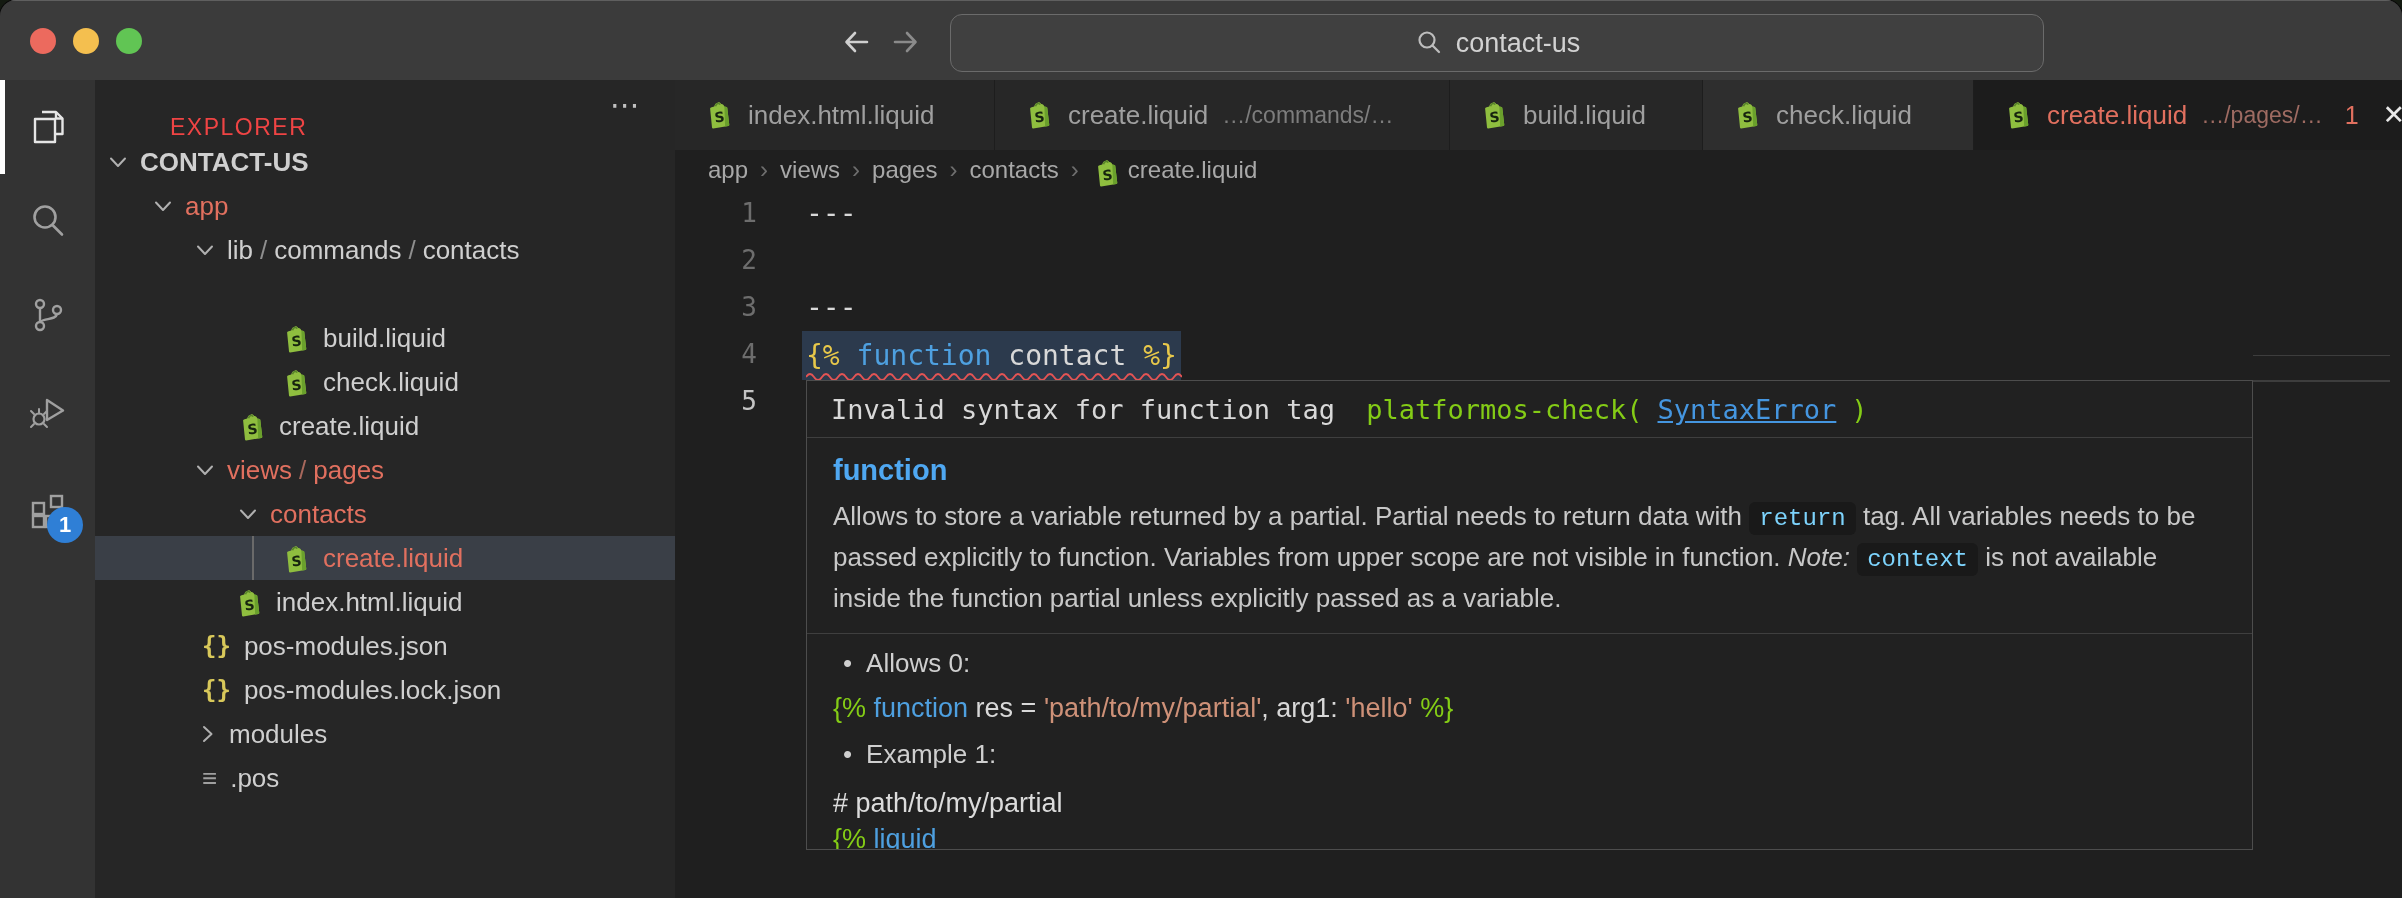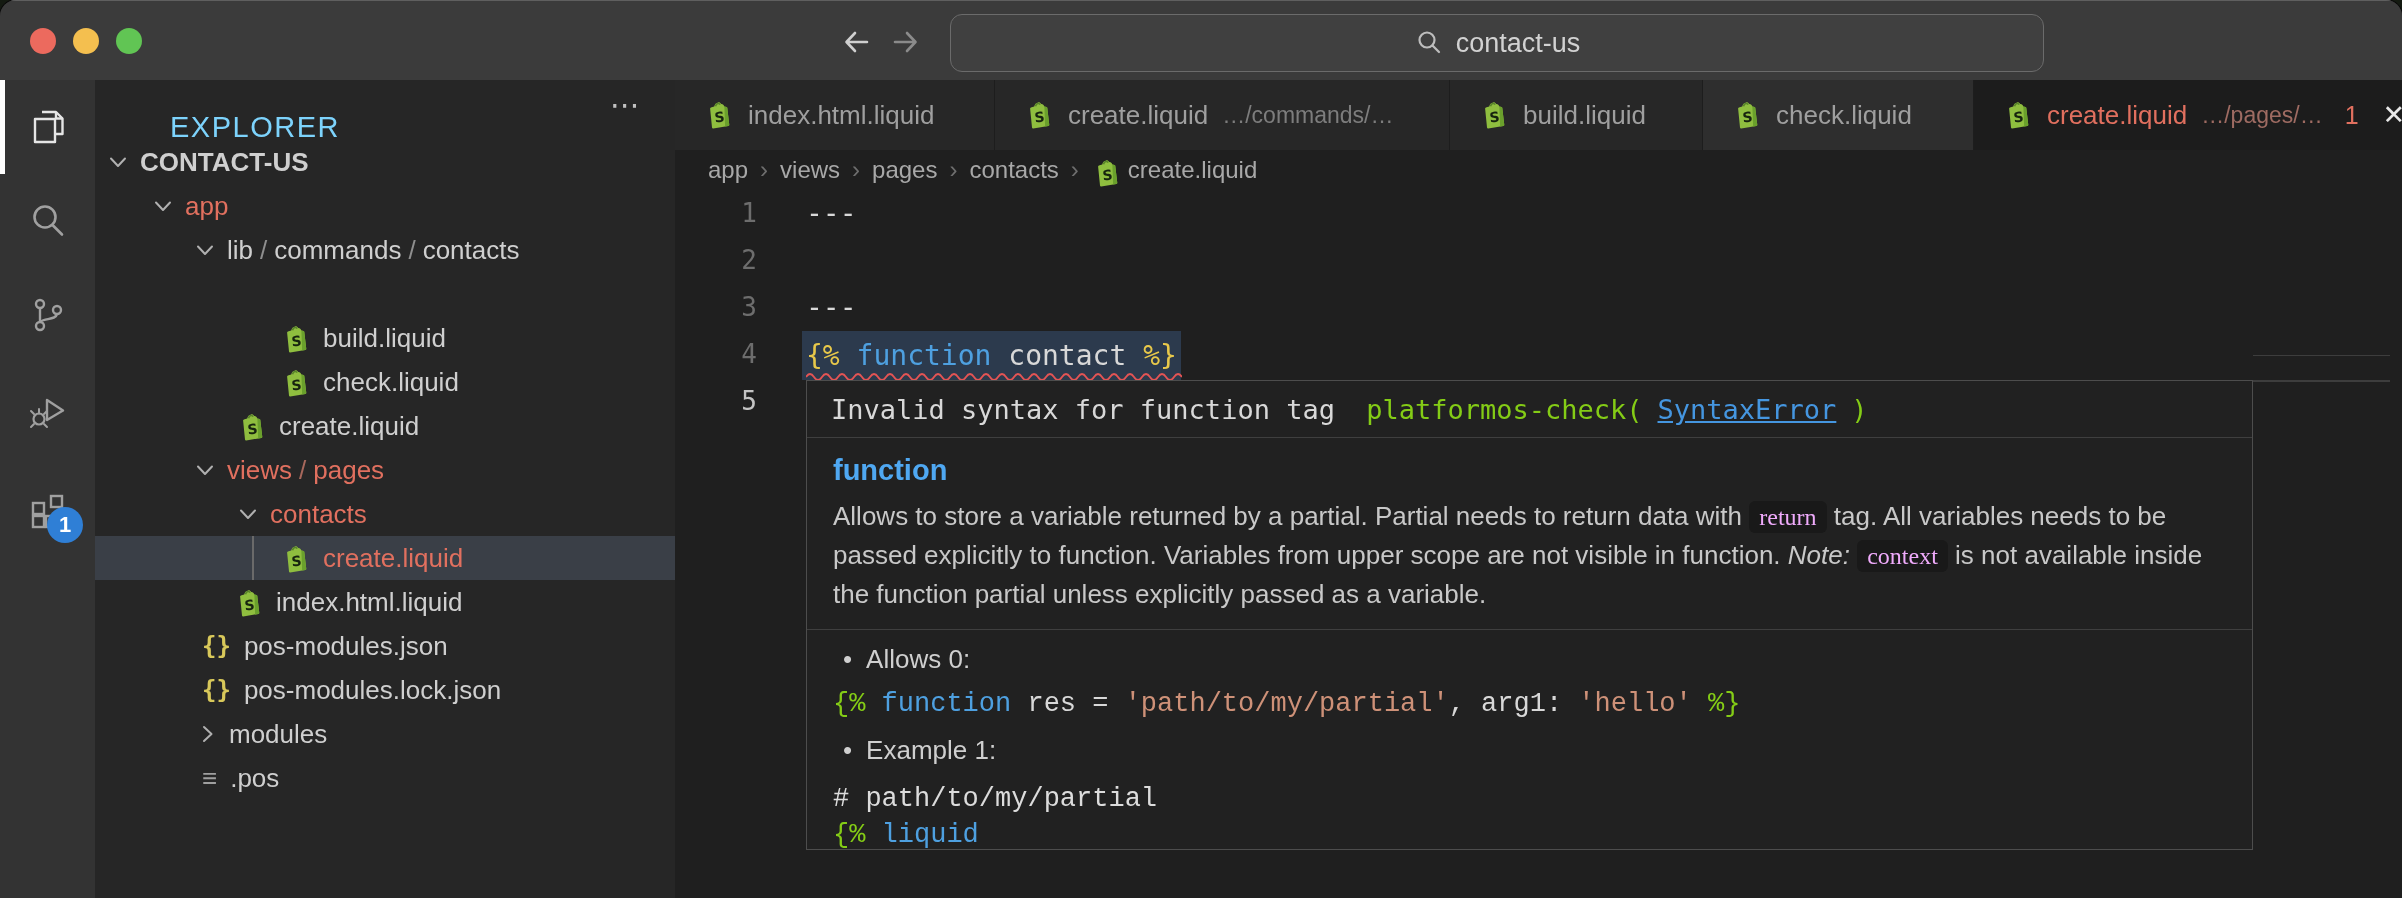--- a/index.html
+++ b/index.html
@@ -19,21 +19,21 @@
              gap:12px;color:#d2d2d2;font-size:27px;}
   
   .activitybar{position:absolute;left:0;top:80px;width:95px;height:818px;background:#333333;}
   .act-item{position:absolute;left:0;width:95px;height:94px;display:flex;align-items:center;justify-content:center;}
   .act-indicator{position:absolute;left:0;top:0;width:5px;height:94px;background:#ffffff;}
   .act-badge{position:absolute;right:12px;bottom:14px;min-width:36px;height:36px;border-radius:50%;
              background:#2f7fd6;color:#fff;font-size:22px;font-weight:bold;display:flex;align-items:center;justify-content:center;}
   
   .sidebar{position:absolute;left:95px;top:80px;width:580px;height:818px;background:#262626;}
   .sb-header{position:absolute;left:0;top:0;width:100%;height:48px;display:flex;align-items:center;}
-  .sb-title{margin-left:75px;font-size:29px;letter-spacing:1.5px;color:#7dd3fc;margin-top:47px;}
+  .sb-title{margin-left:75px;font-size:23px;letter-spacing:1.5px;color:#ef4444;margin-top:47px;}
   .sb-more{position:absolute;left:515px;top:0;height:48px;display:flex;align-items:center;
            color:#c0c0c0;font-size:30px;letter-spacing:2px;}
   .trow{position:absolute;left:0;width:580px;height:44px;display:flex;align-items:center;box-sizing:border-box;}
   .trow.selected{background:#3a3f47;}
   .tsection{font-weight:bold;color:#d8d8d8;font-size:25px;}
   .tlabel{font-size:26px;color:#cfcfcf;white-space:pre;}
   .tlabel.red,.tsep.redsep{color:#e1705f;}
   .tsep{color:#8f8f8f;padding:0 7px;font-size:26px;}
   .tsep.redsep{color:#a8685c;}
   .chev{width:26px;height:26px;margin-right:9px;flex:0 0 auto;}
@@ -79,27 +79,27 @@
   .cur-line-border{position:absolute;left:1578px;width:137px;height:25px;
                    border-top:1.5px solid #3d3d3d;border-bottom:1.5px solid #3d3d3d;top:165px;}
   
   .hover{position:absolute;left:131px;top:190px;width:1447px;height:470px;background:#212121;
          border:1.5px solid #4d4d4d;box-sizing:border-box;overflow:hidden;}
   .hover-status{height:56px;display:flex;align-items:center;padding-left:24px;border-bottom:1px solid #3f3f3f;
                 font-family:"DejaVu Sans Mono",monospace;font-size:27px;white-space:pre;gap:15px;}
   .hover-body{padding:0 26px;}
   .hover-title{margin-top:16px;font-size:29px;font-weight:bold;color:#4fa8f2;}
   .hover-para{margin:10px 0 0 0;font-size:26px;line-height:38px;color:#c8c8c8;width:1395px;}
-  .seg-code{font-family:Liberation Serif, serif;font-size:24px;background:#191919;
-            padding:3px 10px;border-radius:6px;color:#f0abfc;}
+  .seg-code{font-family:Liberation Mono, monospace;font-size:24px;background:#191919;
+            padding:3px 10px;border-radius:6px;color:#7dd3fc;}
   .seg-italic{font-style:italic;}
   .hover-divider{margin:16px -26px 0 -26px;border-top:1px solid #3f3f3f;}
   .hover-bullet{margin-top:14px;display:flex;align-items:center;font-size:26px;color:#cfcfcf;}
   .bullet-glyph{padding:0 14px 0 10px;color:#cfcfcf;}
-  .hover-code{margin-top:12px;font-family:Liberation Mono, monospace;font-size:27px;line-height:34px;
+  .hover-code{margin-top:12px;font-family:Liberation Sans, sans-serif;font-size:27px;line-height:34px;
               white-space:pre;color:#dcdcdc;}
   .hline{position:absolute;background:#3d3d3d;height:1.5px;}
   svg{display:block;}
 </style>
 </head>
 <body>
 
 <div id="stage">
 <div id="window">
 

